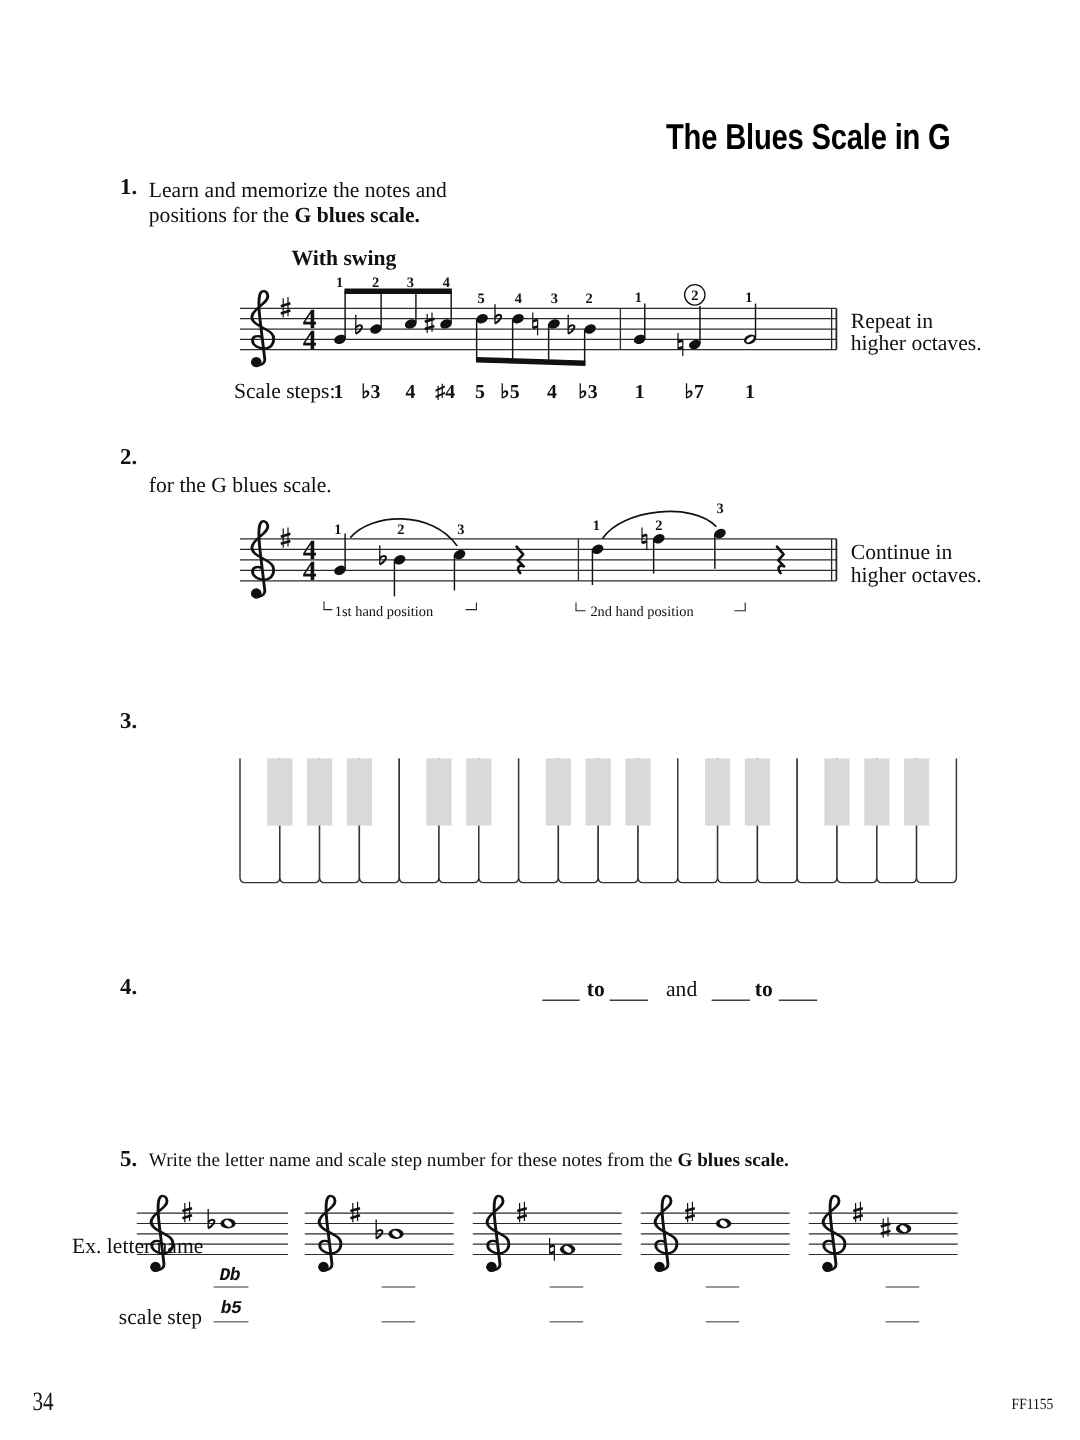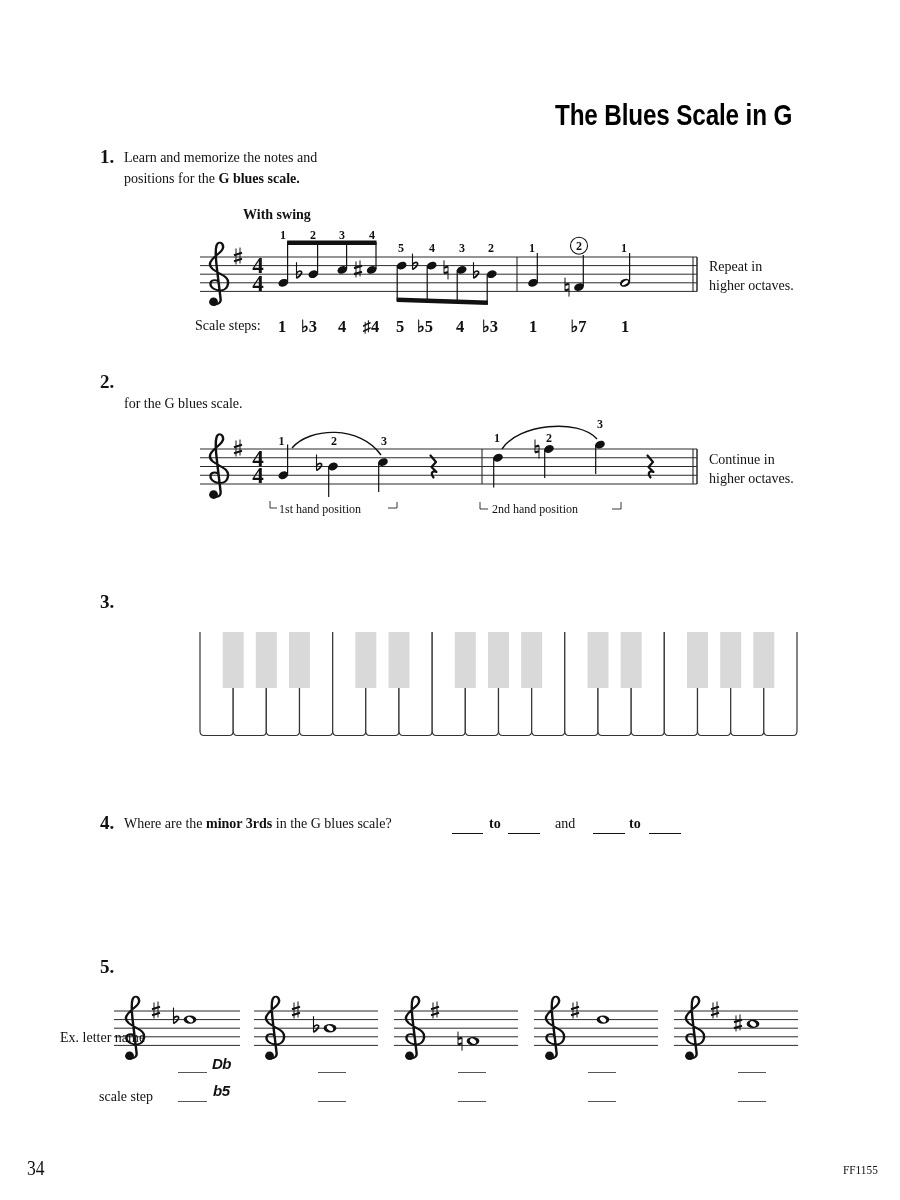--- a/index.html
+++ b/index.html
@@ -1,26 +1,26 @@
 <!DOCTYPE html>
 <html><head>
 <meta charset="utf-8">
 <style>
   html, body { margin: 0; padding: 0; background: #ffffff; }
   .page { position: relative; width: 900px; height: 1200px; background: #ffffff; overflow: hidden; }
   .notation { position: absolute; left: 0; top: 0; }
-  .t { position: absolute; font-family: "Liberation Serif", serif; font-size: 14px; line-height: 20px; color: #111; white-space: pre; }
+  .t { position: absolute; font-family: "Liberation Serif", serif; font-size: 18px; line-height: 20px; color: #111; white-space: pre; }
   .num { font-weight: bold; font-size: 19px; line-height: 22px; }
   .b { font-weight: bold; }
   .title { position: absolute; left: 555px; top: 100px; font-family: "Liberation Sans", sans-serif; font-weight: bold; font-size: 30px; line-height: 30px; color: #000; white-space: pre; transform: scaleX(0.81); transform-origin: left top; letter-spacing: -0.2px; }
   .small-label { font-size: 12px; }
   .ex5-text { font-size: 16px; }
   .blank { position: absolute; height: 14px; border-bottom: 1.3px solid #111; }
   .blank-lite { position: absolute; height: 14px; border-bottom: 1.2px solid #555; }
-  .hand { position: absolute; font-family: Liberation Sans, sans-serif; font-weight: bold; font-style: oblique; font-size: 15px; line-height: 18px; color: #111; white-space: pre; letter-spacing: -0.5px; margin-left: 29px; }
+  .hand { position: absolute; font-family: Liberation Mono, monospace; font-weight: bold; font-style: oblique; font-size: 15px; line-height: 18px; color: #111; white-space: pre; letter-spacing: -0.5px; }
   .footer-page { position: absolute; left: 27px; top: 1156px; font-family: "Liberation Serif", serif; font-size: 22px; line-height: 24px; color: #111; transform: scaleX(0.8); transform-origin: left top; }
   .footer-code { position: absolute; left: 843px; top: 1162px; font-family: "Liberation Serif", serif; font-size: 13px; line-height: 15px; color: #111; transform: scaleX(0.87); transform-origin: left top; }
   .finger { font-family: "Liberation Serif", serif; font-weight: bold; font-size: 12px; fill: #111; text-anchor: middle; }
   .step { font-family: "Liberation Serif", serif; font-weight: bold; font-size: 16.5px; fill: #111; text-anchor: middle; }
   .timesig { font-family: "Liberation Serif", serif; font-weight: bold; font-size: 23px; fill: #111; text-anchor: middle; }
   .sl { stroke: #2a2a2a; stroke-width: 1; }
   .bar { stroke: #2a2a2a; stroke-width: 1.1; }
   .stem { stroke: #111; stroke-width: 1.2; }
   .slur { fill: none; stroke: #111; stroke-width: 1.4; }
   .brk { fill: none; stroke: #222; stroke-width: 0.9; }
@@ -290,30 +290,30 @@
 <div class="t num" style="left:100px;top:371px">2.</div>
 <div class="t" style="left:124px;top:394px">for the G blues scale.</div>
 <div class="t small-label" style="left:279px;top:499px">1st hand position</div>
 <div class="t small-label" style="left:492px;top:499px">2nd hand position</div>
 <div class="t" style="left:709px;top:450px">Continue in</div>
 <div class="t" style="left:709px;top:469px">higher octaves.</div>
 
 <div class="t num" style="left:100px;top:591px">3.</div>
 
 <div class="t num" style="left:100px;top:812px">4.</div>
-<div class="t" style="left:124px;top:814px"><span>Where are the </span><span class="b">minor 3rds</span><span> in the G blues scale?</span></div>
 <div class="blank" style="left:452px;top:819px;width:31px"></div>
 <div class="t b" style="left:489px;top:814px">to</div>
 <div class="blank" style="left:508px;top:819px;width:32px"></div>
 <div class="t" style="left:555px;top:814px">and</div>
 <div class="blank" style="left:593px;top:819px;width:32px"></div>
 <div class="t b" style="left:629px;top:814px">to</div>
 <div class="blank" style="left:649px;top:819px;width:32px"></div>
 
 <div class="t num" style="left:100px;top:956px">5.</div>
+<div class="t ex5-text" style="left:124px;top:958px"><span>Write the letter name and scale step number for these notes from the </span><span class="b">G blues scale.</span></div>
 <div class="t" style="left:60px;top:1028px">Ex. letter name</div>
 <div class="t" style="left:99px;top:1087px">scale step</div>
 
 <div class="hand" style="left:183px;top:1055px">Db</div>
 <div class="blank-lite" style="left:178px;top:1058px;width:29px"></div>
 <div class="hand" style="left:184px;top:1082px">b5</div>
 <div class="blank-lite" style="left:178px;top:1087px;width:29px"></div>
 
 <div class="blank-lite" style="left:318px;top:1058px;width:28px"></div>
 <div class="blank-lite" style="left:318px;top:1087px;width:28px"></div>

